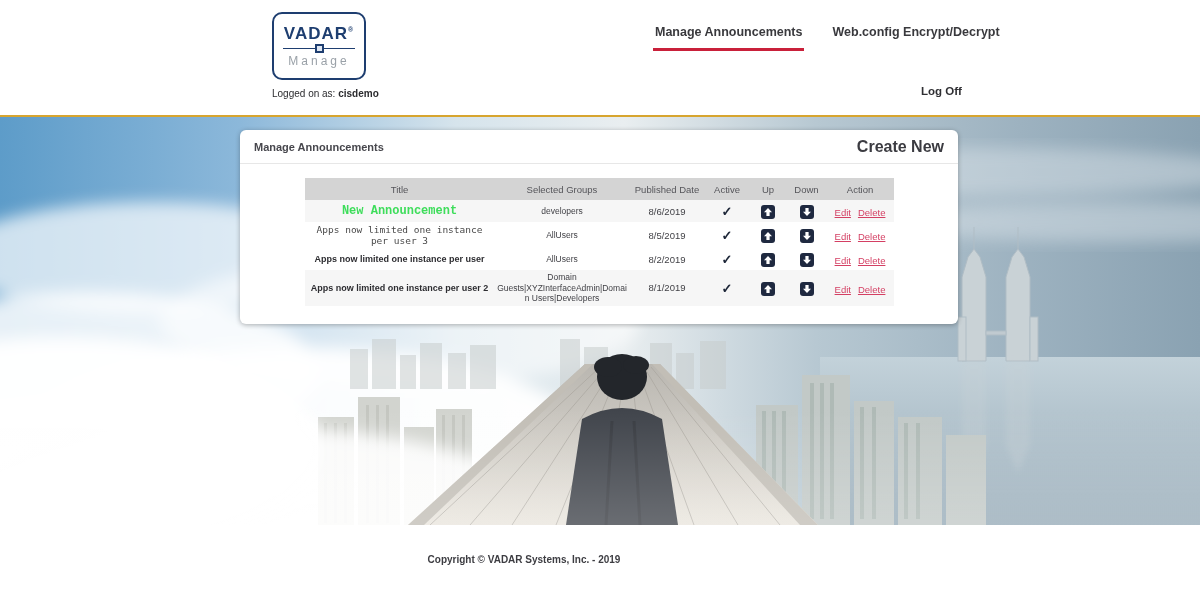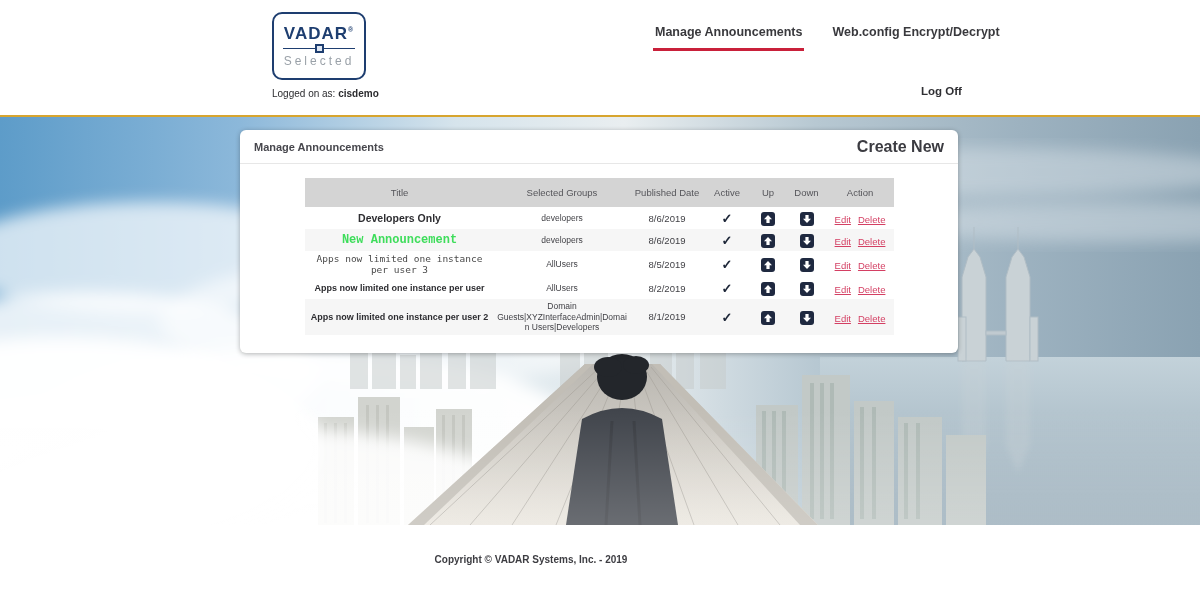--- a/index.html
+++ b/index.html
@@ -35,54 +35,54 @@
            border-radius:6px; box-shadow:0 1px 5px rgba(0,0,0,.3); }
   .panel-head { display:flex; justify-content:space-between; align-items:center;
                 padding:8px 14px 7px 14px; border-bottom:1px solid #e7e7e7; }
   .panel-title { font-size:11px; font-weight:bold; color:#47474d; }
   .create-new { font-size:16px; font-weight:bold; color:#3b3b41; cursor:pointer; }
   .tbl-wrap { padding:14px 0 18px 0; }
   table.ann { width:589px; margin:0 auto; border-collapse:collapse; table-layout:fixed; }
   table.ann col.c-title{width:190px} table.ann col.c-groups{width:135px} table.ann col.c-date{width:75px}
   table.ann col.c-active{width:45px} table.ann col.c-up{width:37px} table.ann col.c-down{width:40px}
   table.ann col.c-action{width:67px}
-  table.ann th { background:#d4d4d4; color:#55555a; font-weight:normal; font-size:9.5px; height:29px; text-align:center; }
+  table.ann th { background:#d4d4d4; color:#55555a; font-weight:normal; font-size:9.5px; height:22px; text-align:center; }
   table.ann td { text-align:center; vertical-align:middle; height:22px; padding:2px 2px; }
   table.ann tr.stripe td { background:#f6f6f6; }
   .t-bold  { font-size:10.5px; font-weight:bold; color:#2d2d31; }
   .t-green { font-size:12px; font-weight:bold; color:#3edd5b; font-family:Liberation Mono, monospace; }
   .t-mono  { font-size:9.5px; color:#4a4a4a; font-family:"DejaVu Sans Mono", monospace; }
   .t-bsmall{ font-size:9px; font-weight:bold; color:#2d2d31;margin-left:44px; }
   .groups-cell { font-size:8.5px; color:#3f3f44; word-break:break-word; line-height:1.25; }
   .date-cell { font-size:9.5px; color:#3f3f44; }
   .check { font-size:13px; font-weight:bold; color:#1c2537; }
   .arrow-btn { display:inline-flex; width:14px; height:14px; border-radius:3px; background:#1f2940;
                align-items:center; justify-content:center; cursor:pointer; }
   .arrow-btn svg { width:8px; height:8px; fill:#fff; }
   .action-cell a { font-size:9.5px; color:#d43f63; text-decoration:underline; cursor:pointer; }
   .action-cell a + a { margin-left:7px; }
 
   
   .footer { position:absolute; top:525px; left:0; width:1048px; height:75px; background:#fff;
-            text-align:center; z-index:5;margin-left:7px; }
+            text-align:center; z-index:5; }
   .footer .copy { display:inline-block; margin-top:29px; font-size:10px; font-weight:bold; color:#3d3d42; }
 </style>
 </head>
 <body>
 
 <div id="app">
 
   <div class="header">
     <div class="logo-box">
       <div class="logo-brand"><span>VADAR</span><sup>®</sup></div>
       <div class="logo-divider">
         <div class="line"></div>
           <div class="square"></div>
       </div>
-      <div class="logo-sub">Selected</div>
+      <div class="logo-sub">Manage</div>
     </div>
 
     <div class="logged-on">
       <span>Logged on as:</span> <b>cisdemo</b>
     </div>
 
     <div class="nav">
       <div class="nav-item active">
         <span>Manage Announcements</span>
         <div class="nav-underline"></div>
@@ -266,37 +266,20 @@
             <th>Title</th>
             <th>Selected Groups</th>
             <th>Published Date</th>
             <th>Active</th>
             <th>Up</th>
             <th>Down</th>
             <th>Action</th>
           </tr>
         </thead>
         <tbody>
-          <tr>
-            <td class="t-bold">Developers Only</td>
-            <td class="groups-cell">developers</td>
-            <td class="date-cell">8/6/2019</td>
-            <td><span class="check">✓</span></td>
-            <td><span class="arrow-btn">
-                  <svg viewBox="0 0 8 8">
-                    <path d="M4 0 L8 4.2 H5.6 V8 H2.4 V4.2 H0 Z"></path>
-                  </svg>
-                </span></td>
-            <td><span class="arrow-btn">
-                  <svg viewBox="0 0 8 8">
-                    <path d="M4 8 L0 3.8 H2.4 V0 H5.6 V3.8 H8 Z"></path>
-                  </svg>
-                </span></td>
-            <td class="action-cell"><a>Edit</a><a>Delete</a></td>
-          </tr>
           <tr class="stripe">
             <td class="t-green">New Announcement</td>
             <td class="groups-cell">developers</td>
             <td class="date-cell">8/6/2019</td>
             <td><span class="check">✓</span></td>
             <td><span class="arrow-btn">
                   <svg viewBox="0 0 8 8">
                     <path d="M4 0 L8 4.2 H5.6 V8 H2.4 V4.2 H0 Z"></path>
                   </svg>
                 </span></td>

